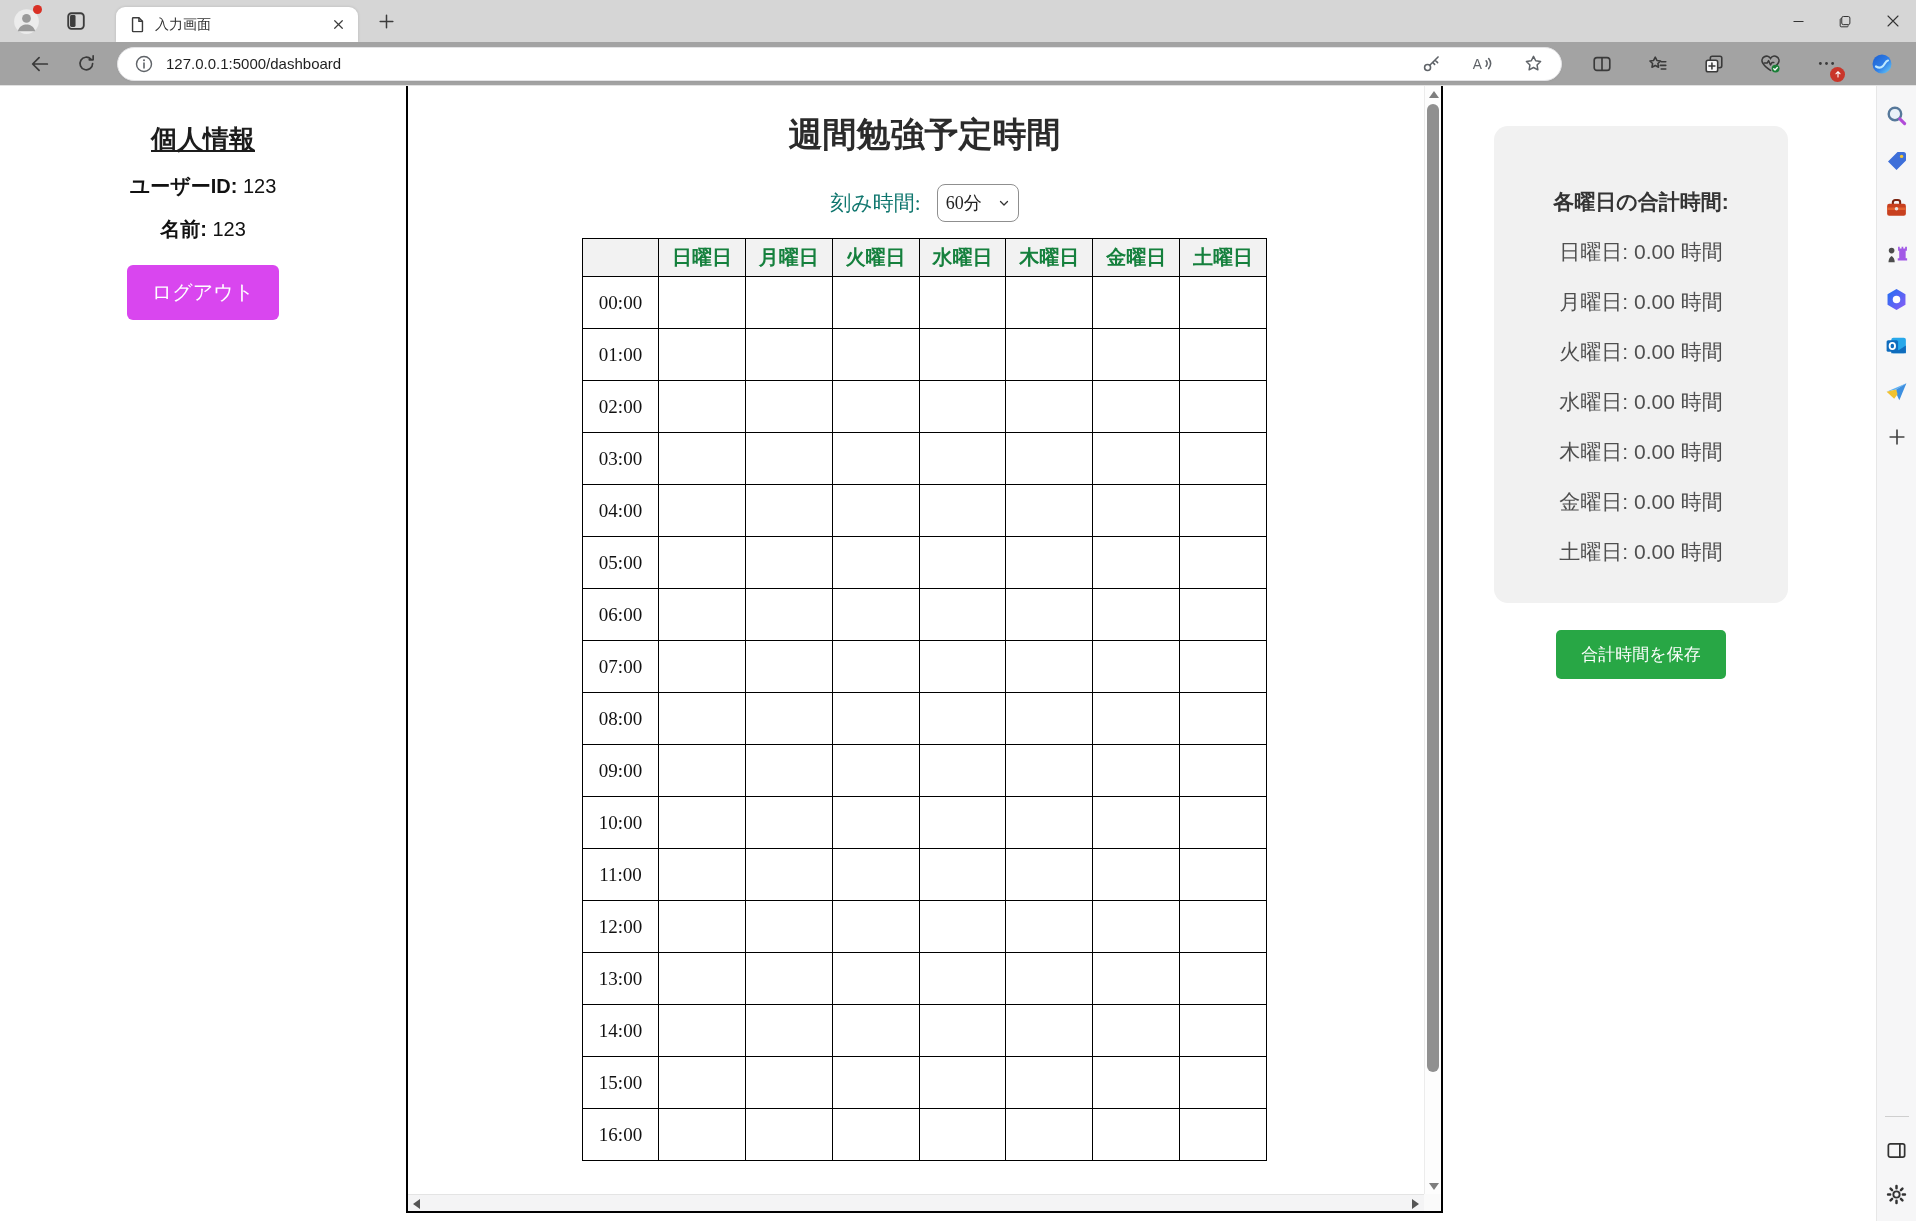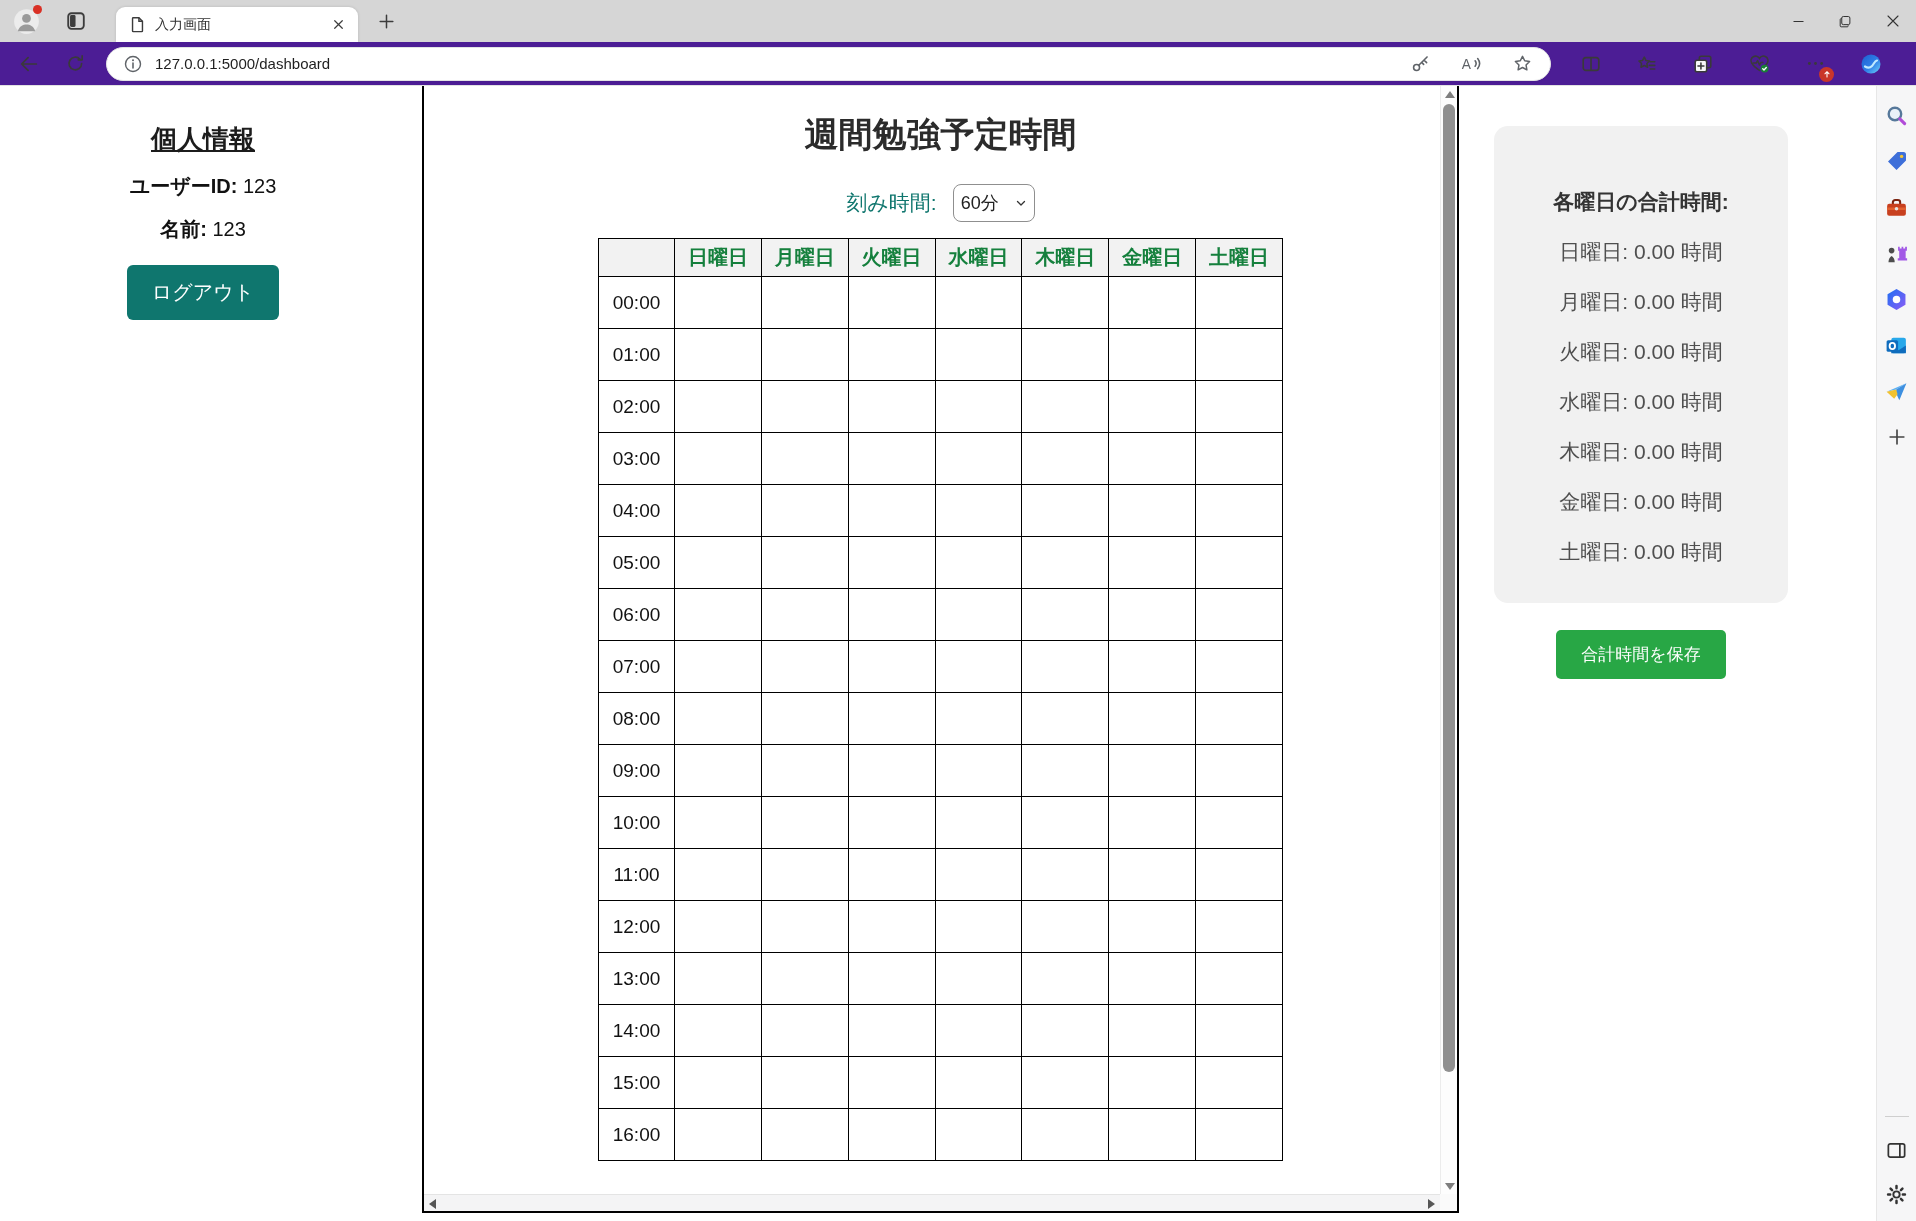--- a/index.html
+++ b/index.html
@@ -20,22 +20,22 @@
     padding:0 10px 0 13px; box-shadow:0 0 3px rgba(0,0,0,.15); }
   .tab-title { font-size:14px; color:#323232; margin-left:9px; white-space:nowrap;
     overflow:hidden; flex:1; }
   .tab-close { width:19px; height:19px; display:flex; align-items:center; justify-content:center;
     border-radius:4px; }
   .newtab { margin-left:16px; }
   .win-controls { margin-left:auto; display:flex; height:42px; }
   .win-btn { width:47px; height:42px; display:flex; align-items:center; justify-content:center; }
 
   .toolbar { position:absolute; left:0; top:42px; width:1916px; height:44px;
-    background:#4c1d95; border-bottom:1px solid #e2e2e2; display:flex; align-items:center;
-    padding-left:12px; }
+    background:#a3a3a3; border-bottom:1px solid #e2e2e2; display:flex; align-items:center;
+    padding-left:23px; }
   .nav-btn { width:34px; height:34px; display:flex; align-items:center; justify-content:center;
     border-radius:6px; }
   .nav-btn + .nav-btn { margin-left:12px; }
   .addressbar { margin-left:14px; width:1445px; height:34px; background:#fff;
     border:1px solid #e3e3e5; border-radius:17px; display:flex; align-items:center;
     padding:0 16px; box-shadow:0 1px 2px rgba(0,0,0,.04); }
   .url-text { margin-left:12px; font-size:15px; color:#1f1f1f; }
   .bar-right { margin-left:auto; display:flex; align-items:center; gap:27px; }
   .post-icons { display:flex; align-items:center; gap:32px; margin-left:28px; }
   .post-icons .tb-icon { position:relative; }
@@ -50,27 +50,27 @@
   .rail-icon { width:26px; height:26px; display:flex; align-items:center; justify-content:center; }
   .rail-bottom { margin-top:auto; display:flex; flex-direction:column; align-items:center; gap:18px; }
   .rail-divider { width:24px; height:1px; background:#cfcfcf; margin-bottom:2px; }
 
   
   .left-panel { position:absolute; left:0; top:0; width:406px; height:1127px; text-align:center; }
   .left-heading { margin-top:36px; font-size:26px; font-weight:bold; color:#1c1c1c;
     text-decoration:underline; }
   .info-line { margin-top:16px; font-size:20px; color:#111; }
   .info-line b { font-weight:bold; }
-  .logout-btn { margin-top:22px; background:#0f766e; color:#fff; border:none;
+  .logout-btn { margin-top:22px; background:#d946ef; color:#fff; border:none;
     font-size:20px; padding:14px 25px; border-radius:6px; cursor:pointer;
     font-family:inherit; }
 
   
-  .center-box { position:absolute; left:422px; top:0; width:1037px; height:1127px;
-    background:#fff; border:2px solid #000; border-top:none; overflow:hidden; }
+  .center-box { position:absolute; left:406px; top:0; width:1037px; height:1127px;
+    background:#fff; border:2px solid #000; border-top:none; overflow:hidden;font-family:Liberation Serif, serif; }
   .sched-title { margin-top:26px; text-align:center; font-size:34px; font-weight:bold; color:#2b2b2b; }
   .interval-row { margin-top:26px; display:flex; align-items:center; justify-content:center; gap:16px; }
   .interval-label { font-size:21px; color:#0f766e; }
   .interval-select { width:82px; height:38px; border:1px solid #8f8f8f; border-radius:8px;
     background:#fff; display:flex; align-items:center; justify-content:center; gap:16px;
     font-size:18px; color:#222; cursor:pointer; }
   table.sched { margin:16px auto 0 auto; border-collapse:collapse; table-layout:fixed; width:685px; }
   table.sched th, table.sched td { border:1px solid #000; }
   table.sched thead th { height:38px; background:#f2f2f2; font-size:20px; font-weight:bold; color:#15803d; }
   table.sched thead th.corner { width:76px; }

